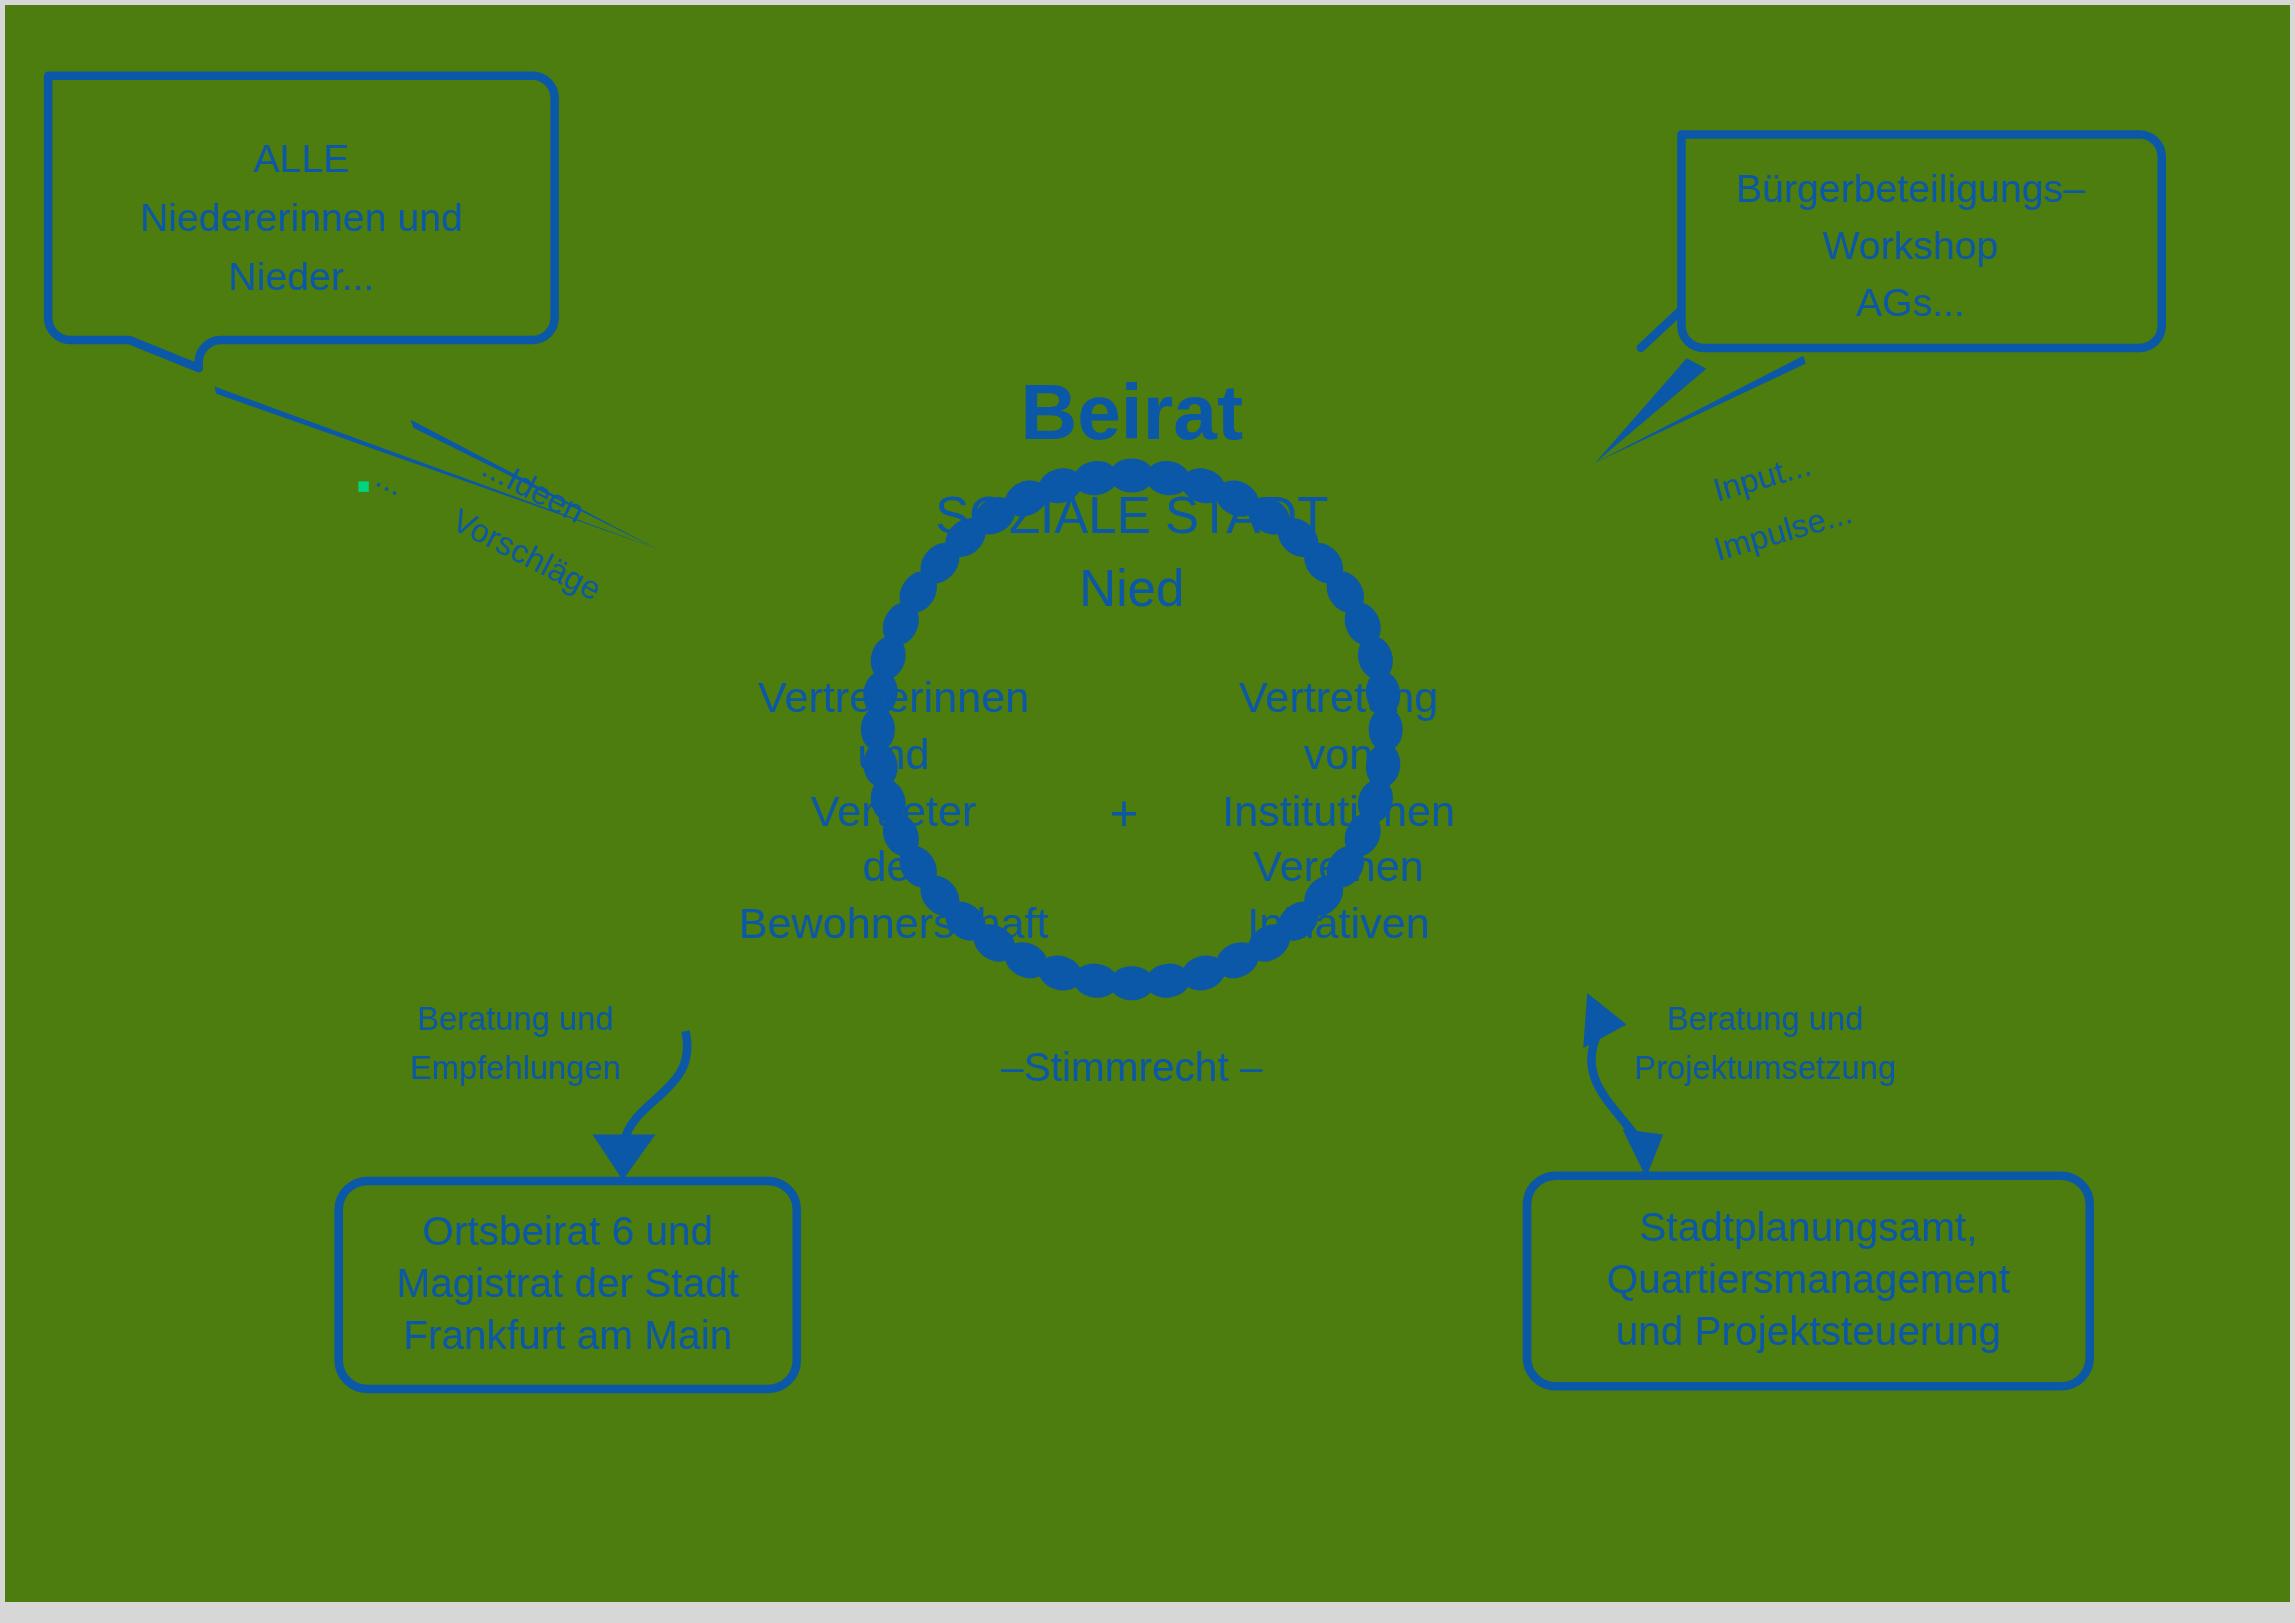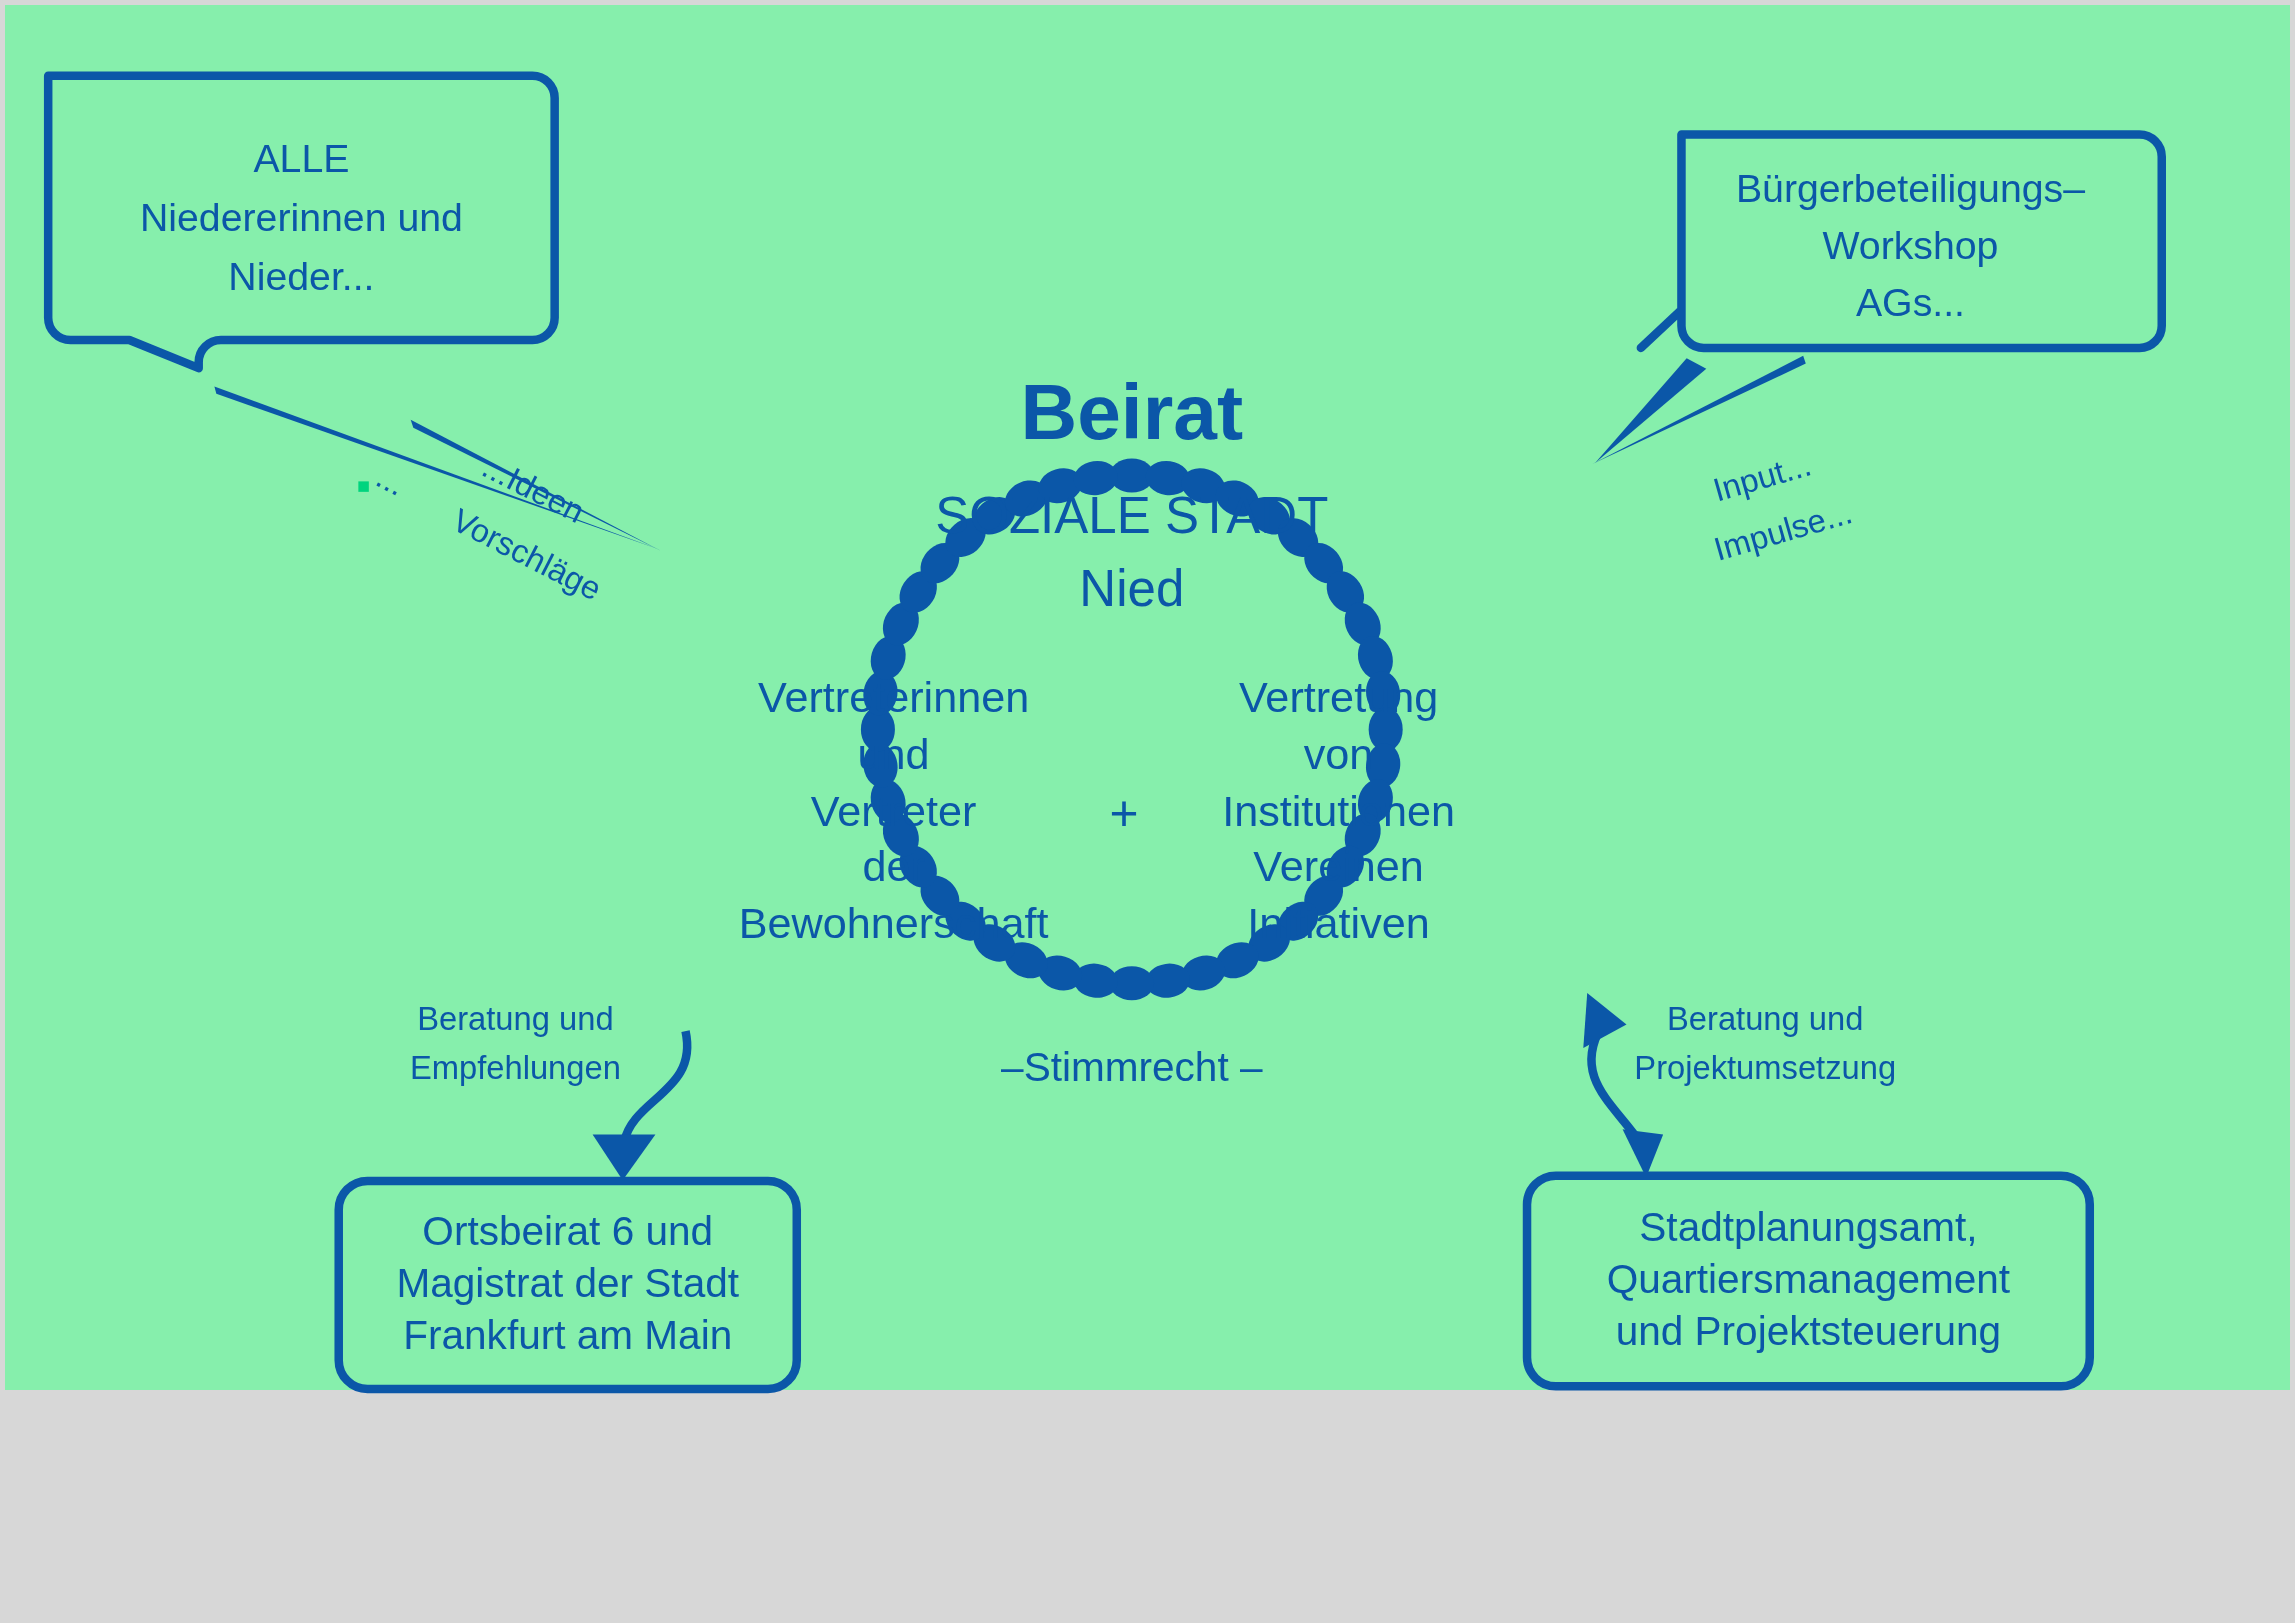--- a/index.html
+++ b/index.html
@@ -4,22 +4,22 @@
 <style>
   html,body{margin:0;padding:0;}
   body{
     width:2295px;height:1623px;
     background:#d7d7d7;
     font-family:"Liberation Sans",sans-serif;
     overflow:hidden;
   }
   #stage{
     position:absolute;left:5.2px;top:5.2px;
-    width:2285px;height:1385px;
-    background:#86efac;
+    width:2285px;height:1597px;
+    background:#4d7c0f;
   }
   svg#canvas{position:absolute;left:0;top:0;width:2285px;height:1613px;display:block;}
   .bubble-txt,.box-txt,.ann,.core{
     fill:#0b57a8;
     font-family:"Liberation Sans",sans-serif;
     text-anchor:middle;
     dominant-baseline:middle;
   }
   .bubble-txt{font-size:60px;}
   .box-txt{font-size:62px;}

